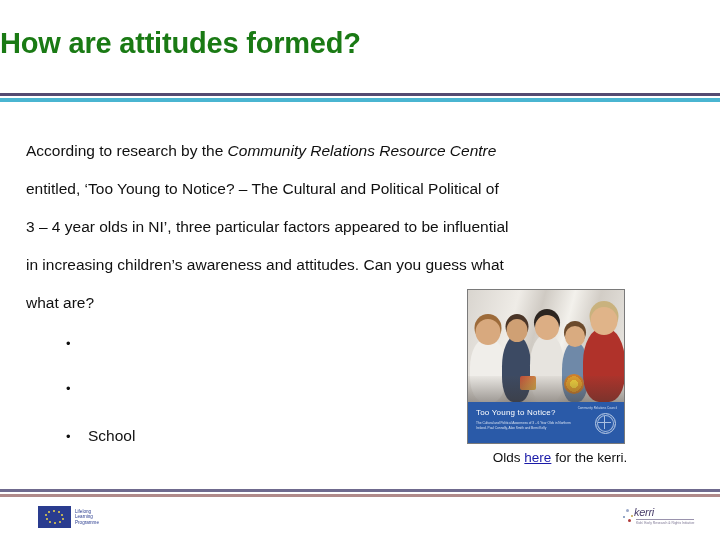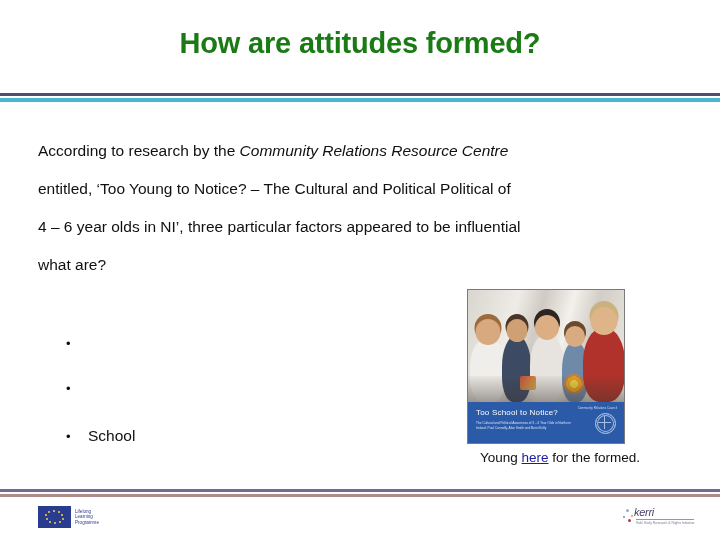--- a/index.html
+++ b/index.html
@@ -17,21 +17,21 @@
     background: #ffffff;
     overflow: hidden;
   }
 
   
   .slide-title {
     position: absolute;
     top: 28px;
     left: 0;
     width: 720px;
-    text-align: center;
+    text-align: left;
     font-size: 29px;
     font-weight: bold;
     color: #1a7a14;
     letter-spacing: -0.2px;
     line-height: 1.1;
   }
 
   
   .divider-top {
     position: absolute;
@@ -67,21 +67,21 @@
     background: #ffffff;
   }
   .divider-bottom .rule-b {
     height: 3px;
     background: #b08a8a;
   }
 
   
   .body-block {
     position: absolute;
-    left: 38px;
+    left: 26px;
     top: 132px;
     width: 660px;
     font-size: 15.5px;
     color: #101010;
     line-height: 38px;
   }
   .body-block .para-line {
     white-space: nowrap;
   }
   .body-block em {
@@ -337,21 +337,22 @@
 
   <div class="divider-top">
     <div class="rule-a"></div>
     <div class="rule-gap"></div>
     <div class="rule-b"></div>
   </div>
 
   <div class="body-block">
     <div class="para-line"><span>According to research by the </span><em>Community Relations Resource Centre</em></div>
     <div class="para-line">entitled, ‘Too Young to Notice? – The Cultural and Political Political of</div>
-    <div class="para-line">4 – 6 year olds in NI’, three particular factors appeared to be influential</div>
+    <div class="para-line">3 – 4 year olds in NI’, three particular factors appeared to be influential</div>
+    <div class="para-line">in increasing children’s awareness and attitudes.  Can you guess what</div>
     <div class="para-line">what are?</div>
   </div>
 
   <div class="bullet-list">
     <div class="bullet-row">
       <span class="bullet-dot">•</span>
     </div>
     <div class="bullet-row">
       <span class="bullet-dot">•</span>
     </div>
@@ -376,29 +377,29 @@
         <div class="kid kid-4">
             <span class="head"></span>
           </div>
         <div class="kid kid-5">
             <span class="head"></span>
           </div>
         <div class="prop-pinwheel"></div>
         <div class="prop-flag"></div>
       </div>
       <div class="cover-band">
-        <div class="band-title">Too School to Notice?</div>
+        <div class="band-title">Too Young to Notice?</div>
         <div class="band-sub">The Cultural and Political Awareness of 3 – 6 Year Olds in Northern Ireland. Paul Connolly, Alan Smith and Berni Kelly</div>
         <div class="band-logo-label">Community Relations Council</div>
         <div class="band-logo-mark"></div>
       </div>
     </div>
   </div>
 
-  <div class="report-caption"><span>Young </span><a href="#">here</a><span> for the formed.</span></div>
+  <div class="report-caption"><span>Olds </span><a href="#">here</a><span> for the kerri.</span></div>
 
   <div class="divider-bottom">
     <div class="rule-a"></div>
     <div class="rule-gap"></div>
     <div class="rule-b"></div>
   </div>
 
   <div class="footer-logo-left">
     <div class="eu-flag">
       <span class="eu-star" style="left:15px;top:4px"></span>

